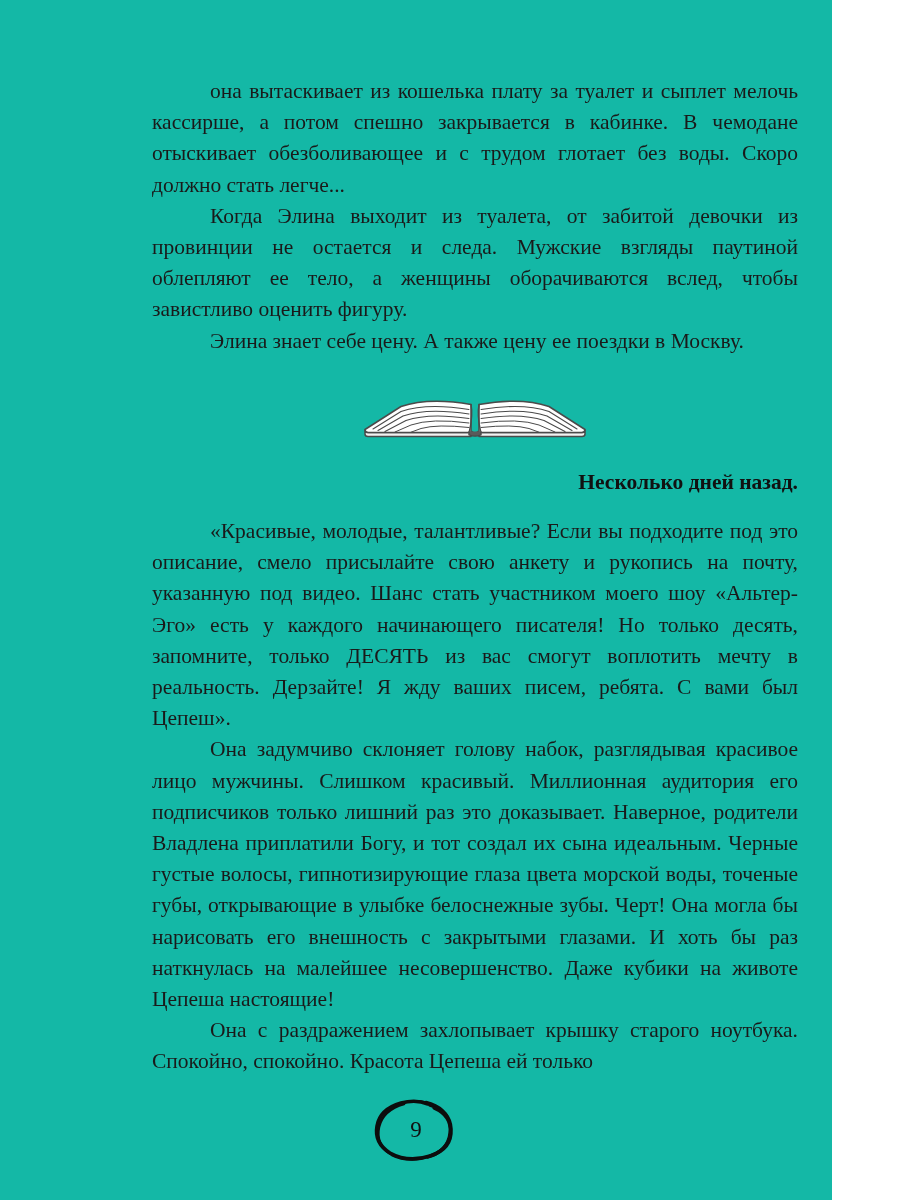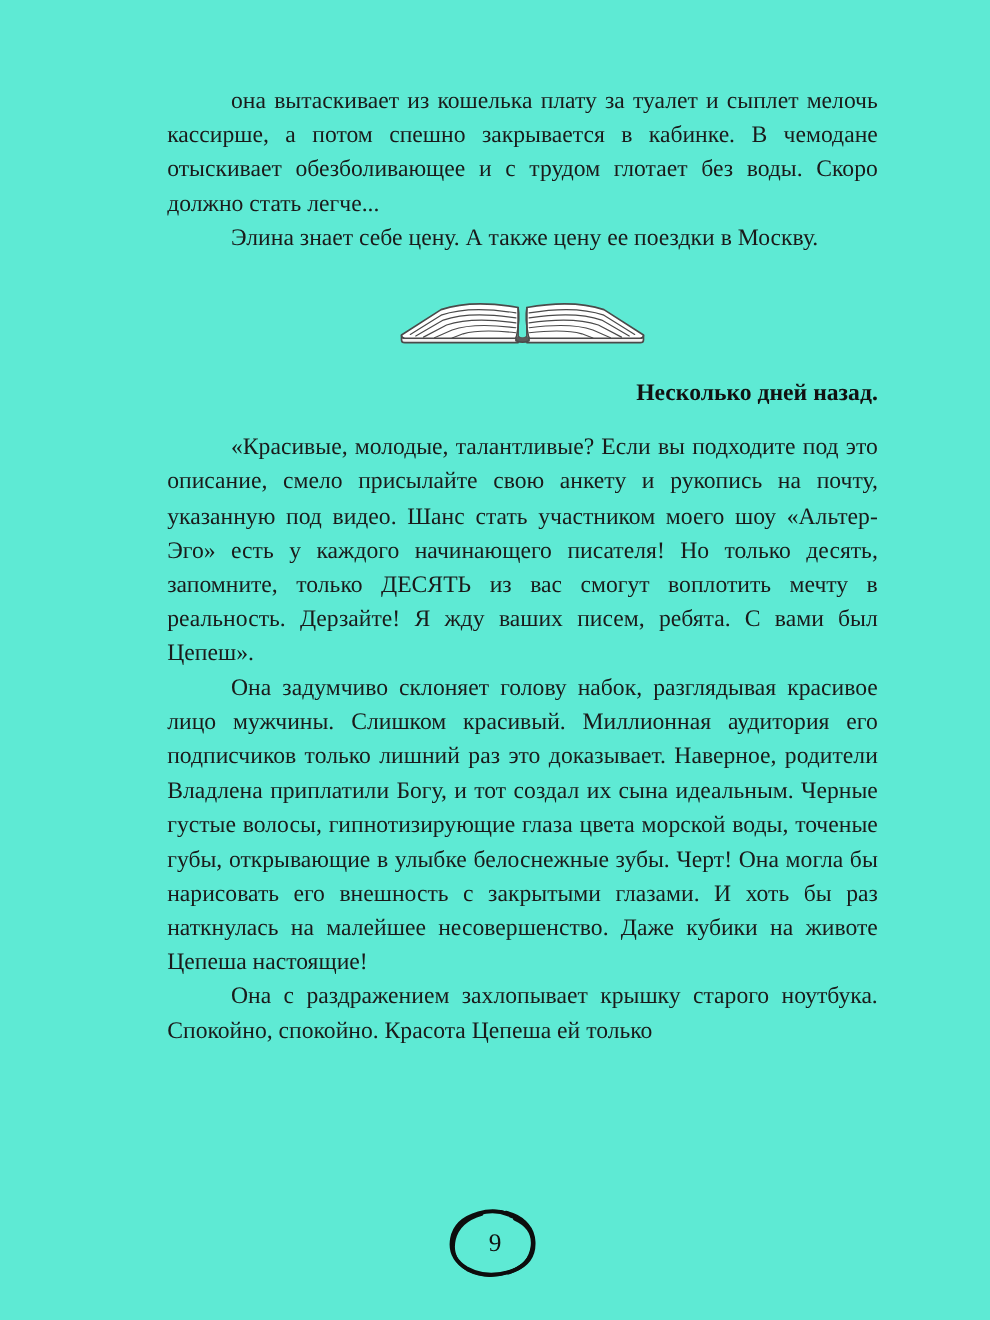--- a/index.html
+++ b/index.html
@@ -2,23 +2,23 @@
 <html><head>
 <meta charset="utf-8">
 <style>
   html, body {
     margin: 0;
     padding: 0;
     background: #ffffff;
   }
   .page {
     position: relative;
-    width: 900px;
+    width: 832px;
     height: 1200px;
-    background: #5eead4;
+    background: #14b8a6;
     box-sizing: border-box;
     overflow: hidden;
     font-family: "Liberation Serif", "DejaVu Serif", serif;
   }
   .textblock {
     position: absolute;
     left: 152px;
     top: 76px;
     width: 646px;
   }
@@ -98,20 +98,21 @@
   }
 </style>
 </head>
 <body>
 
 <div class="page">
 
   <div class="textblock">
 
     <p class="para">она вытаскивает из кошелька плату за туалет и сыплет мелочь кассирше, а потом спешно закрывается в кабинке. В чемодане отыскивает обезболивающее и с трудом глотает без воды. Скоро должно стать легче...</p>
+    <p class="para">Когда Элина выходит из туалета, от забитой девочки из провинции не остается и следа. Мужские взгляды паутиной облепляют ее тело, а женщины оборачиваются вслед, чтобы завистливо оценить фигуру.</p>
     <p class="para">Элина знает себе цену. А также цену ее поездки в Москву.</p>
 
     <div class="ornament-wrap">
       <span class="ornament">
         <svg width="232" height="48" viewBox="0 0 232 48" xmlns="http://www.w3.org/2000/svg">
           <g fill="none" stroke="#4a4a4a" stroke-width="1.5" stroke-linejoin="round" stroke-linecap="round">
 
             <path d="M6 37 L6 41 Q6 43.5 9 43.5 L112 43.5 L112 39.5 L9 39.5 Q6.5 39.5 6 37 Z" fill="#f2f2f2"></path>
 
             <path d="M226 37 L226 41 Q226 43.5 223 43.5 L120 43.5 L120 39.5 L223 39.5 Q225.5 39.5 226 37 Z" fill="#f2f2f2"></path>

